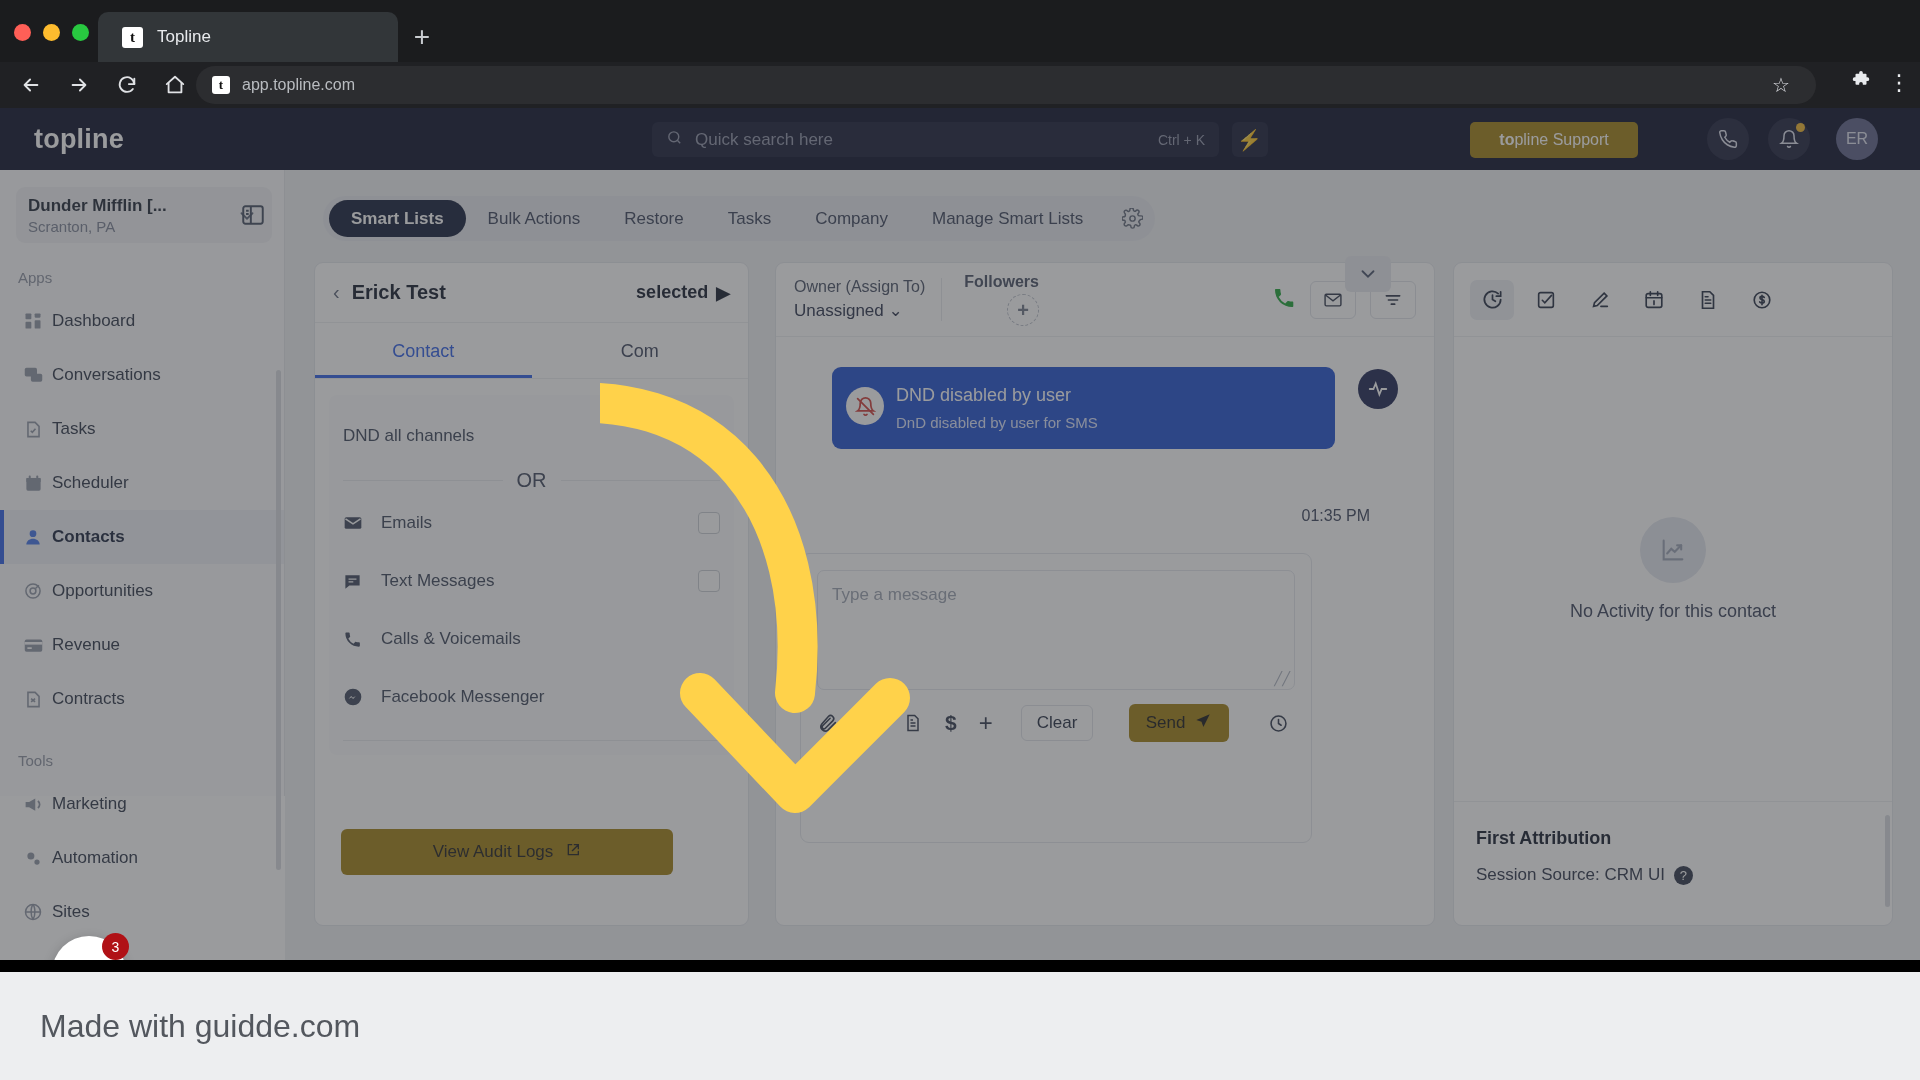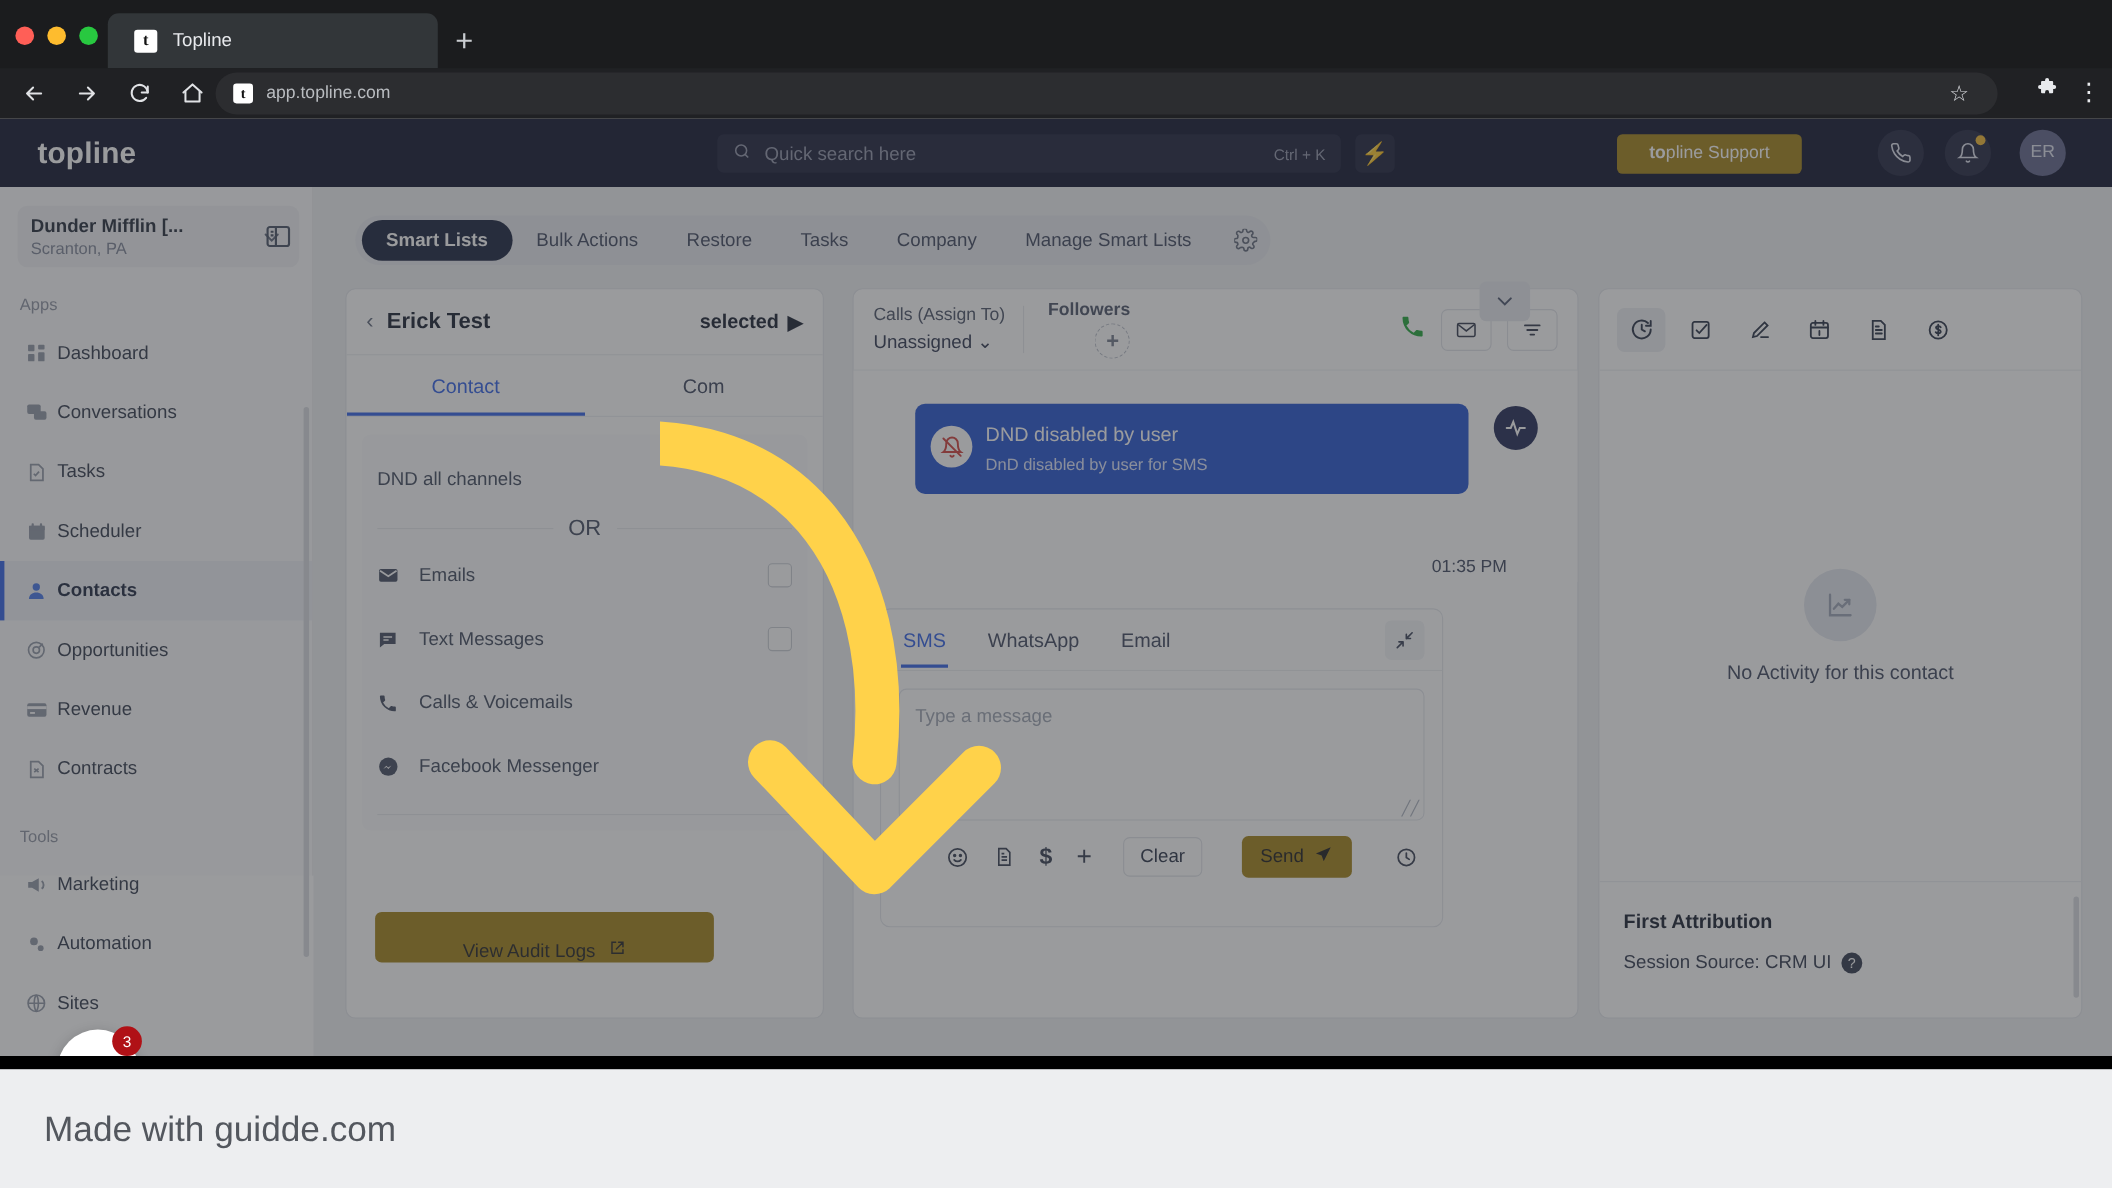--- a/index.html
+++ b/index.html
@@ -139,22 +139,22 @@
   .dndbox { margin:16px 14px 0; background:#fafbfc; border-radius:8px; padding:12px 14px 14px; }
   .dndrow { display:flex; align-items:center; height:58px; }
   .dndrow .dico { width:24px; color:#3d465c; margin-right:14px; display:flex; align-items:center; }
   .dndrow .dlbl { color:#3a4358; font-size:17px; flex:1; }
   .chk { width:22px; height:22px; border:1.6px solid #c8ccd4; border-radius:4px; background:#fff; }
   .ordiv { display:flex; align-items:center; gap:14px; margin:4px 0 2px; }
   .ordiv .ln { flex:1; height:1px; background:#e5e8ec; }
   .ordiv .ortxt { color:#3d465c; font-size:20px; }
   .sep-line { height:1px; background:#e5e8ec; margin-top:14px; }
   .auditbtn {
-    position:absolute; left:26px; bottom:50px; width:308px; height:46px; background:#a07e10;
-    border-radius:6px; color:#1a1a1a; font-size:17px; display:flex; align-items:flex-end; justify-content:center; gap:12px;
+    position:absolute; left:26px; bottom:50px; width:332px; height:46px; background:#a07e10;
+    border-radius:6px; color:#1a1a1a; font-size:17px; display:flex; align-items:center; justify-content:center; gap:12px;
   }
 
   
   #conv-card { left:490px; top:92px; width:660px; height:664px; }
   .cv-head { height:74px; display:flex; align-items:center; padding:0 18px; border-bottom:1px solid #eceef1; position:relative; }
   .owner-col { display:flex; flex-direction:column; gap:4px; padding-right:16px; border-right:1px solid #e5e8ec; }
   .ow-t { color:#454e63; font-size:16px; }
   .ow-v { color:#28304a; font-size:17px; }
   .follow-col { display:flex; flex-direction:column; align-items:flex-end; gap:3px; margin-left:22px;font-weight:bold; }
   .fol-t { color:#454e63; font-size:16px; }
@@ -556,21 +556,21 @@
                 <path d="M10 4H5v15h15v-5"></path>
                 <path d="M14 4h6v6M20 4l-9 9"></path>
               </svg>
           </span>
         </div>
       </div>
 
       <div class="card" id="conv-card">
         <div class="cv-head">
           <div class="owner-col">
-            <span class="ow-t">Calls (Assign To)</span>
+            <span class="ow-t">Owner (Assign To)</span>
             <span class="ow-v"><span>Unassigned</span> <span>⌄</span></span>
           </div>
           <div class="follow-col">
             <span class="fol-t">Followers</span>
             <span class="fol-plus">+</span>
           </div>
           <div class="cv-actions">
             <span style="color:#1aa334">
               <svg width="24" height="24" viewBox="0 0 24 24" fill="currentColor">
                   <path d="M6.6 10.8a15 15 0 006.6 6.6l2.2-2.2c.3-.3.7-.4 1.1-.2 1.2.4 2.5.6 3.8.6.6 0 1 .4 1 1V20c0 .6-.4 1-1 1A17 17 0 013 4c0-.6.4-1 1-1h3.4c.6 0 1 .4 1 1 0 1.3.2 2.6.6 3.8.1.4 0 .8-.2 1.1l-2.2 2z"></path>
@@ -604,31 +604,20 @@
           </div>
           <div class="pulse-chip">
             <svg width="22" height="22" viewBox="0 0 24 24" fill="none" stroke="currentColor" stroke-width="2" stroke-linecap="round">
                 <path d="M3 12h4l2.5-6 4 12 2.5-6H21"></path>
               </svg>
           </div>
           <div class="msgtime">01:35 PM</div>
         </div>
 
         <div class="composer">
-          <div class="cmp-tabs">
-            <span class="cmp-tab active">SMS</span>
-            <span class="cmp-tab">WhatsApp</span>
-            <span class="cmp-tab">Email</span>
-            <span class="cmp-expand">
-              <svg width="18" height="18" viewBox="0 0 24 24" fill="none" stroke="currentColor" stroke-width="2" stroke-linecap="round">
-                  <path d="M10 14L3 21M10 14h-5M10 14v5"></path>
-                  <path d="M14 10l7-7M14 10h5M14 10V5"></path>
-                </svg>
-            </span>
-          </div>
           <div class="cmp-area">
             <span>Type a message</span>
             <span class="resizer">╱╱</span>
           </div>
           <div class="cmp-foot">
             <span class="fi">
                 <svg width="21" height="21" viewBox="0 0 24 24" fill="none" stroke="currentColor" stroke-width="1.8" stroke-linecap="round">
                   <path d="M21 11l-8.5 8.5a5 5 0 01-7-7L13 4a3.5 3.5 0 015 5l-8.5 8.5a2 2 0 01-3-3L15 6"></path>
                 </svg>
               </span>

